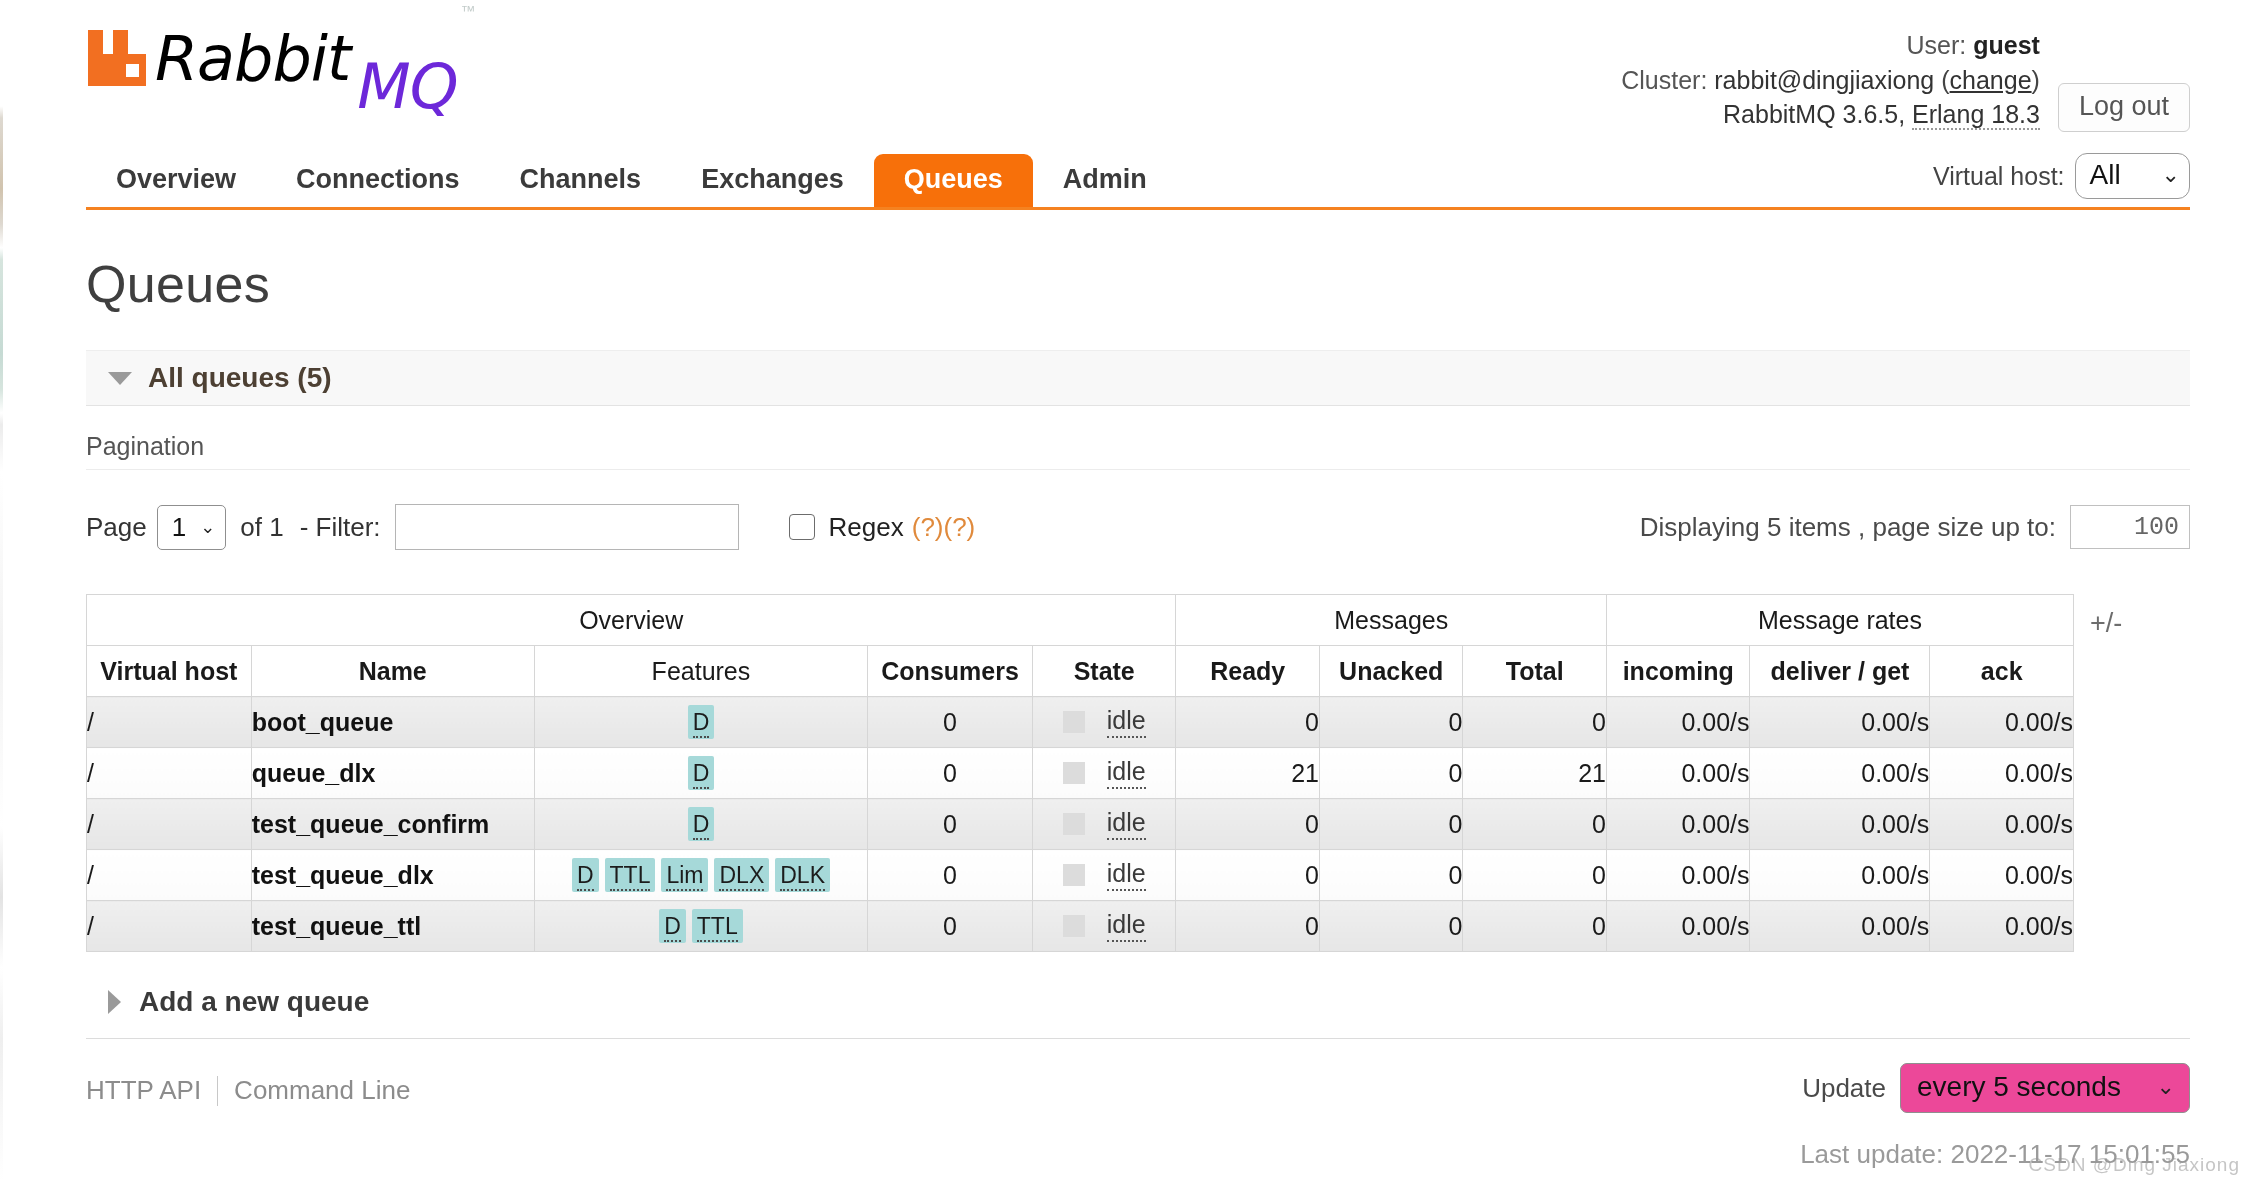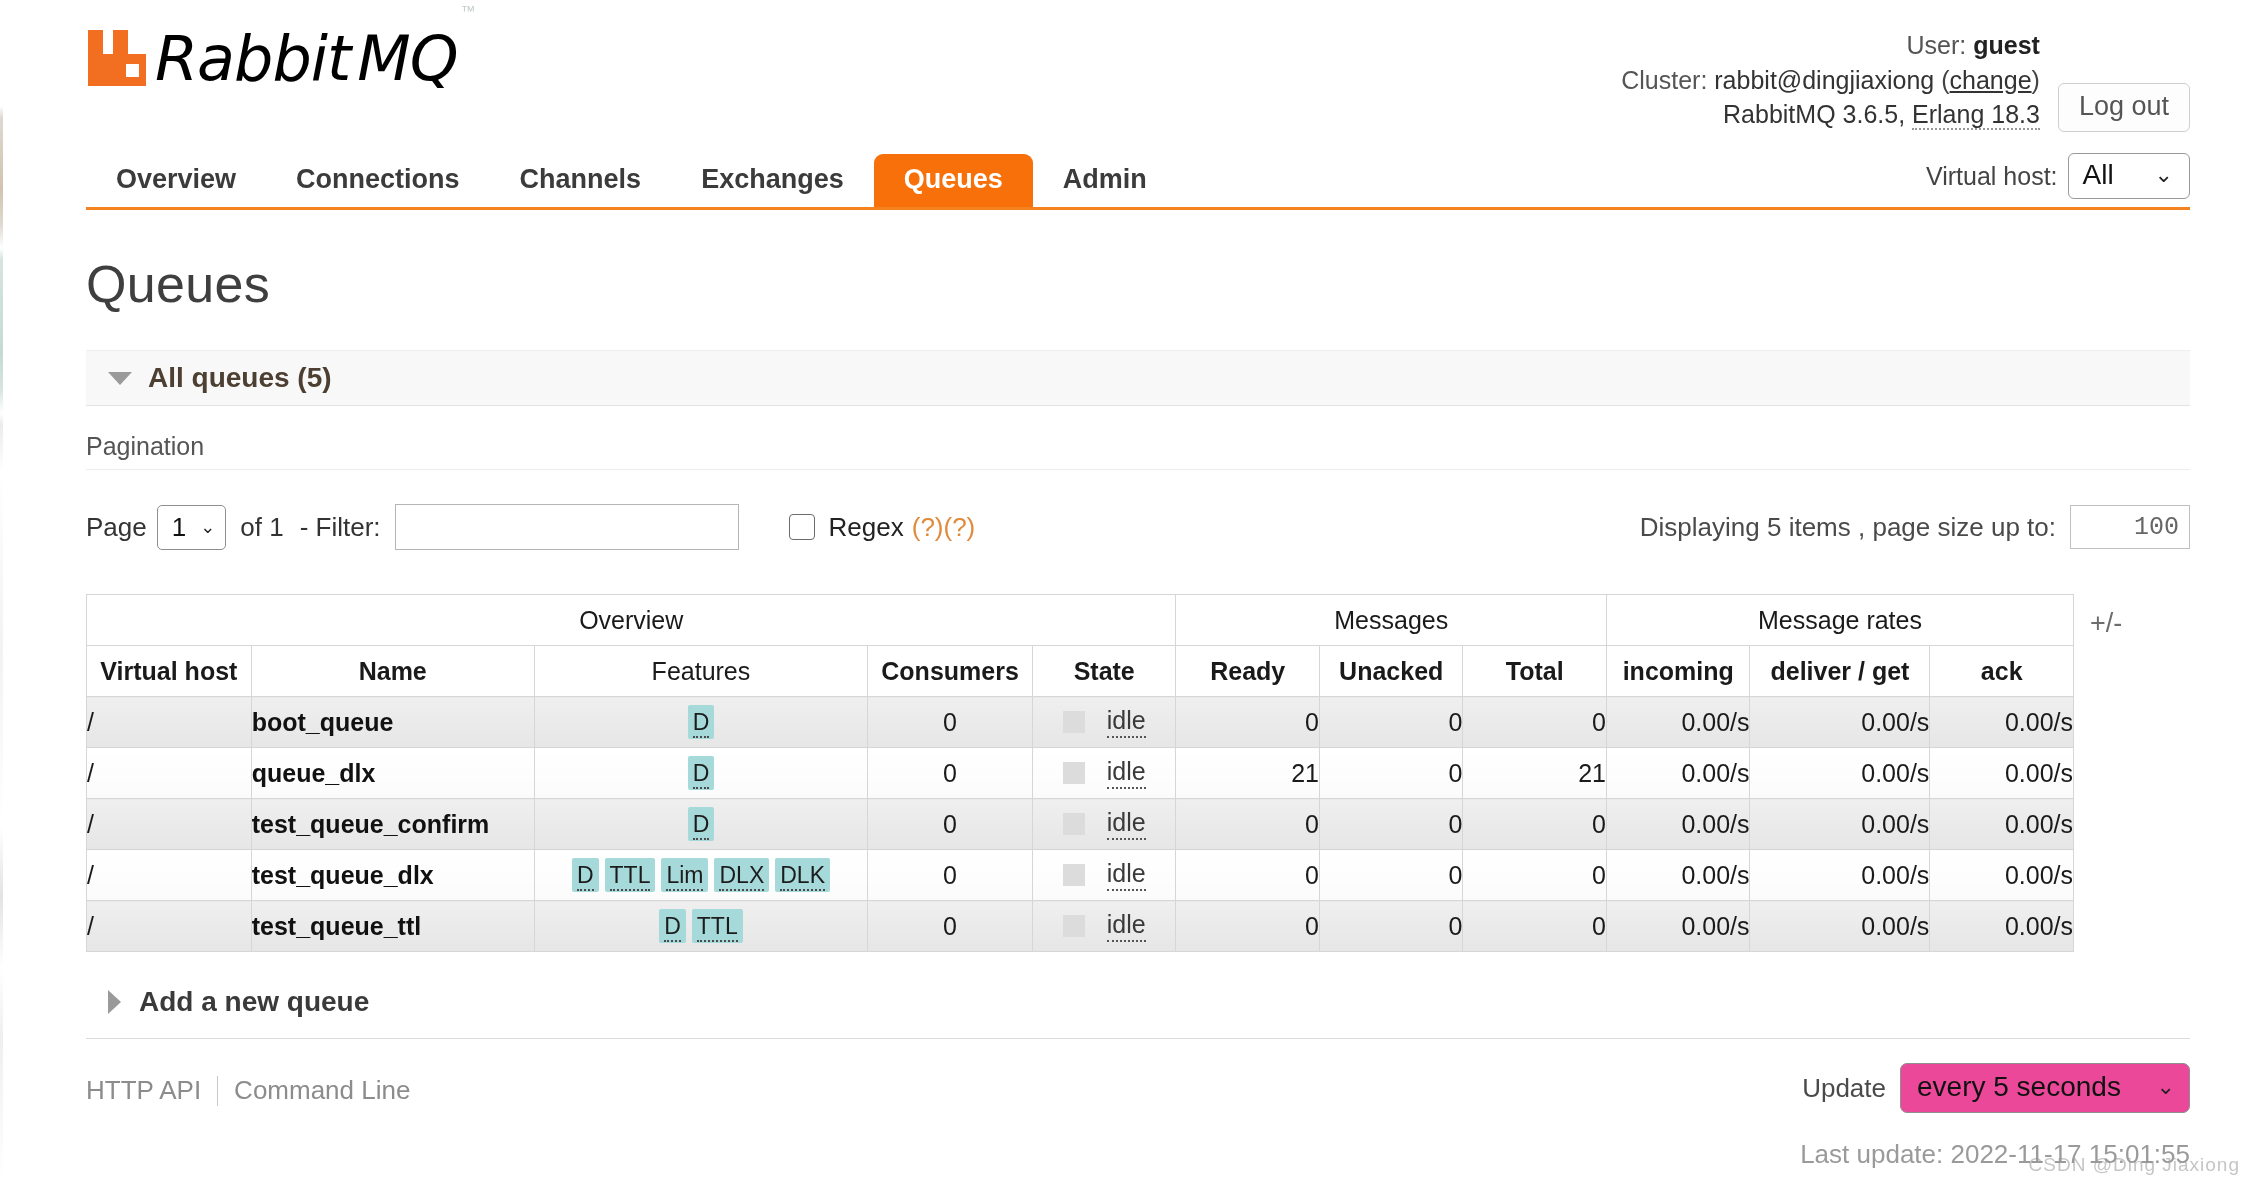--- a/index.html
+++ b/index.html
@@ -48,21 +48,21 @@
   }
   .logo svg { display: block; }
   .logo-text {
     font-size: 62px;
     letter-spacing: -1px;
     line-height: 1;
     margin-left: 7px;
     font-family: "DejaVu Sans", sans-serif;
     font-weight: 400;
   }
-  .logo-mq { color: #000000; }
+  .logo-mq { color: #6d28d9; margin-top: 28px; }
   .logo-tm {
     color: #c3ccca; font-size: 15px;
     margin-left: 3px; position: relative; top: -26px;
   }
 
   .user-block {
     position: absolute; right: 0; top: 24px;
     display: flex; align-items: flex-end;
   }
   .user-lines {
@@ -126,25 +126,25 @@
   }
   .vhost-wrap {
     position: absolute;
     right: 0; bottom: 8px;
     display: flex; align-items: center;
     font-size: 25px; color: #444;
   }
   .vhost-label { margin-right: 10px; }
   .select-box {
     border: 1px solid #9a9a9a;
-    border-radius: 6px;
+    border-radius: 12px;
     background: #fff;
     font-size: 28px;
     color: #111;
-    padding: 7px 16px 9px 14px;
+    padding: 7px 9px 9px 14px;
     display: flex; align-items: center;
     cursor: pointer;
     line-height: 1;
   }
   .select-box .sv { display: inline-block; }
   .chev {
     margin-left: 20px;
     font-size: 22px;
     color: #222;
     line-height: 1;

